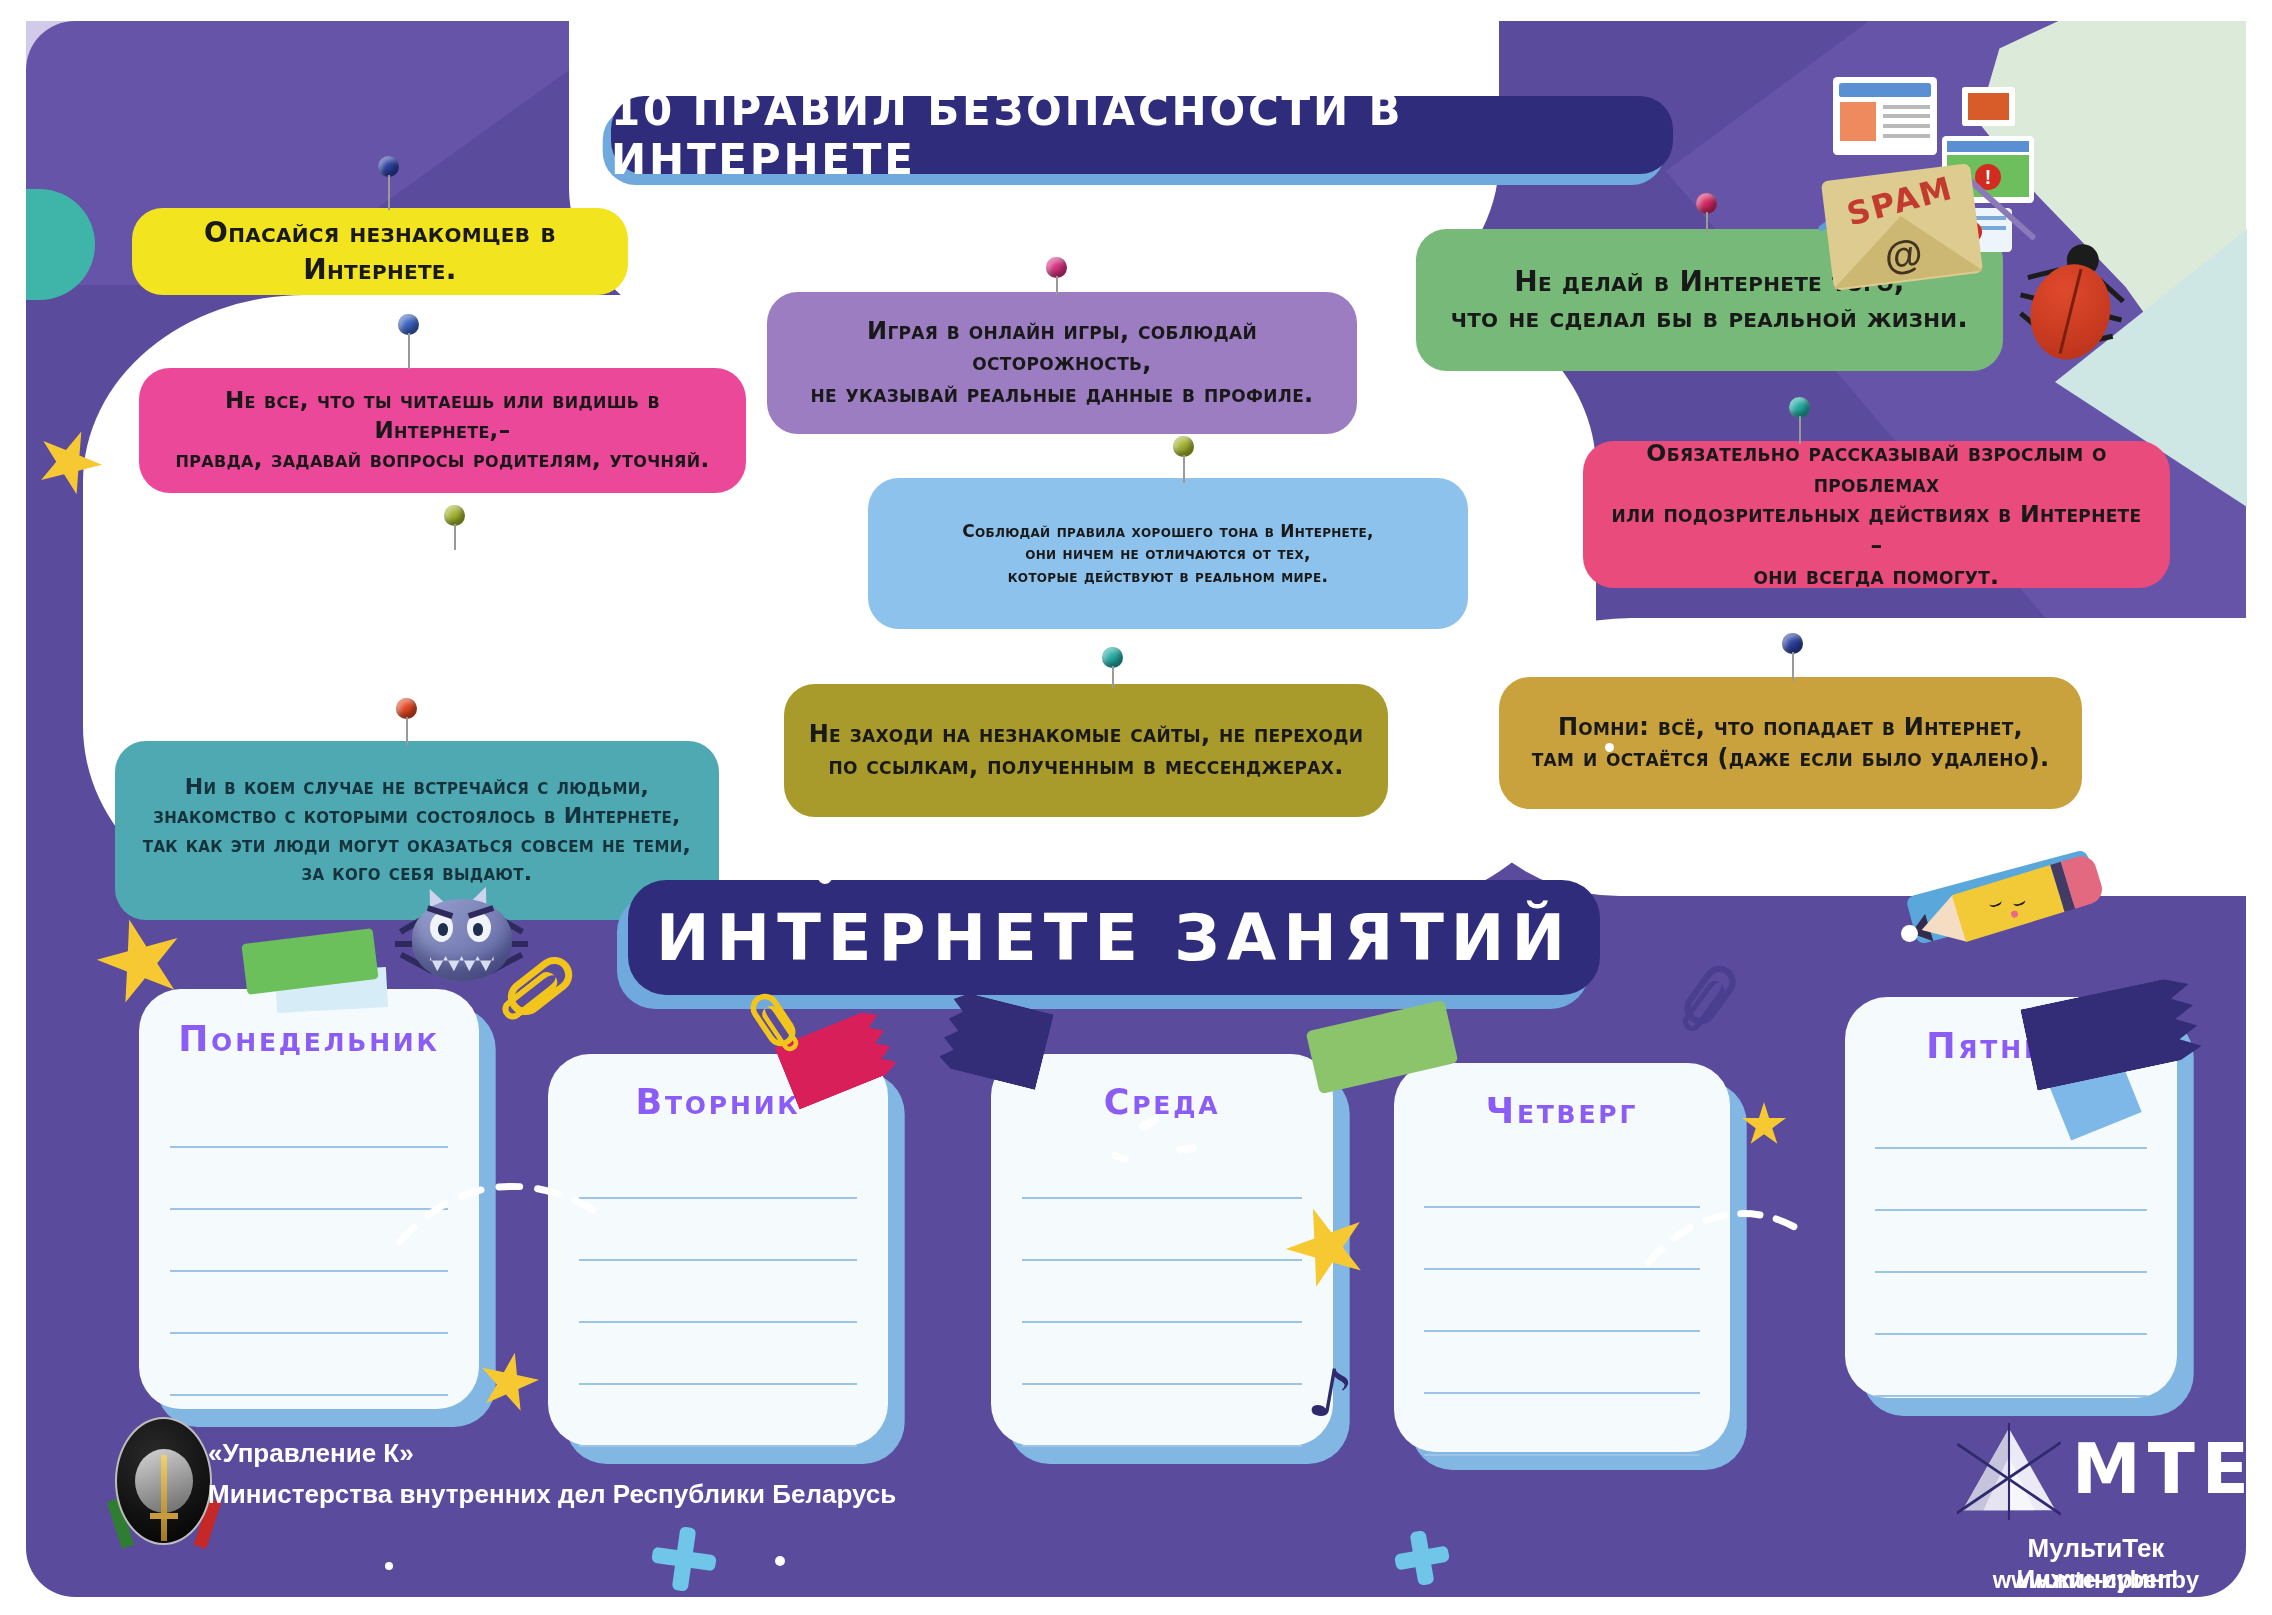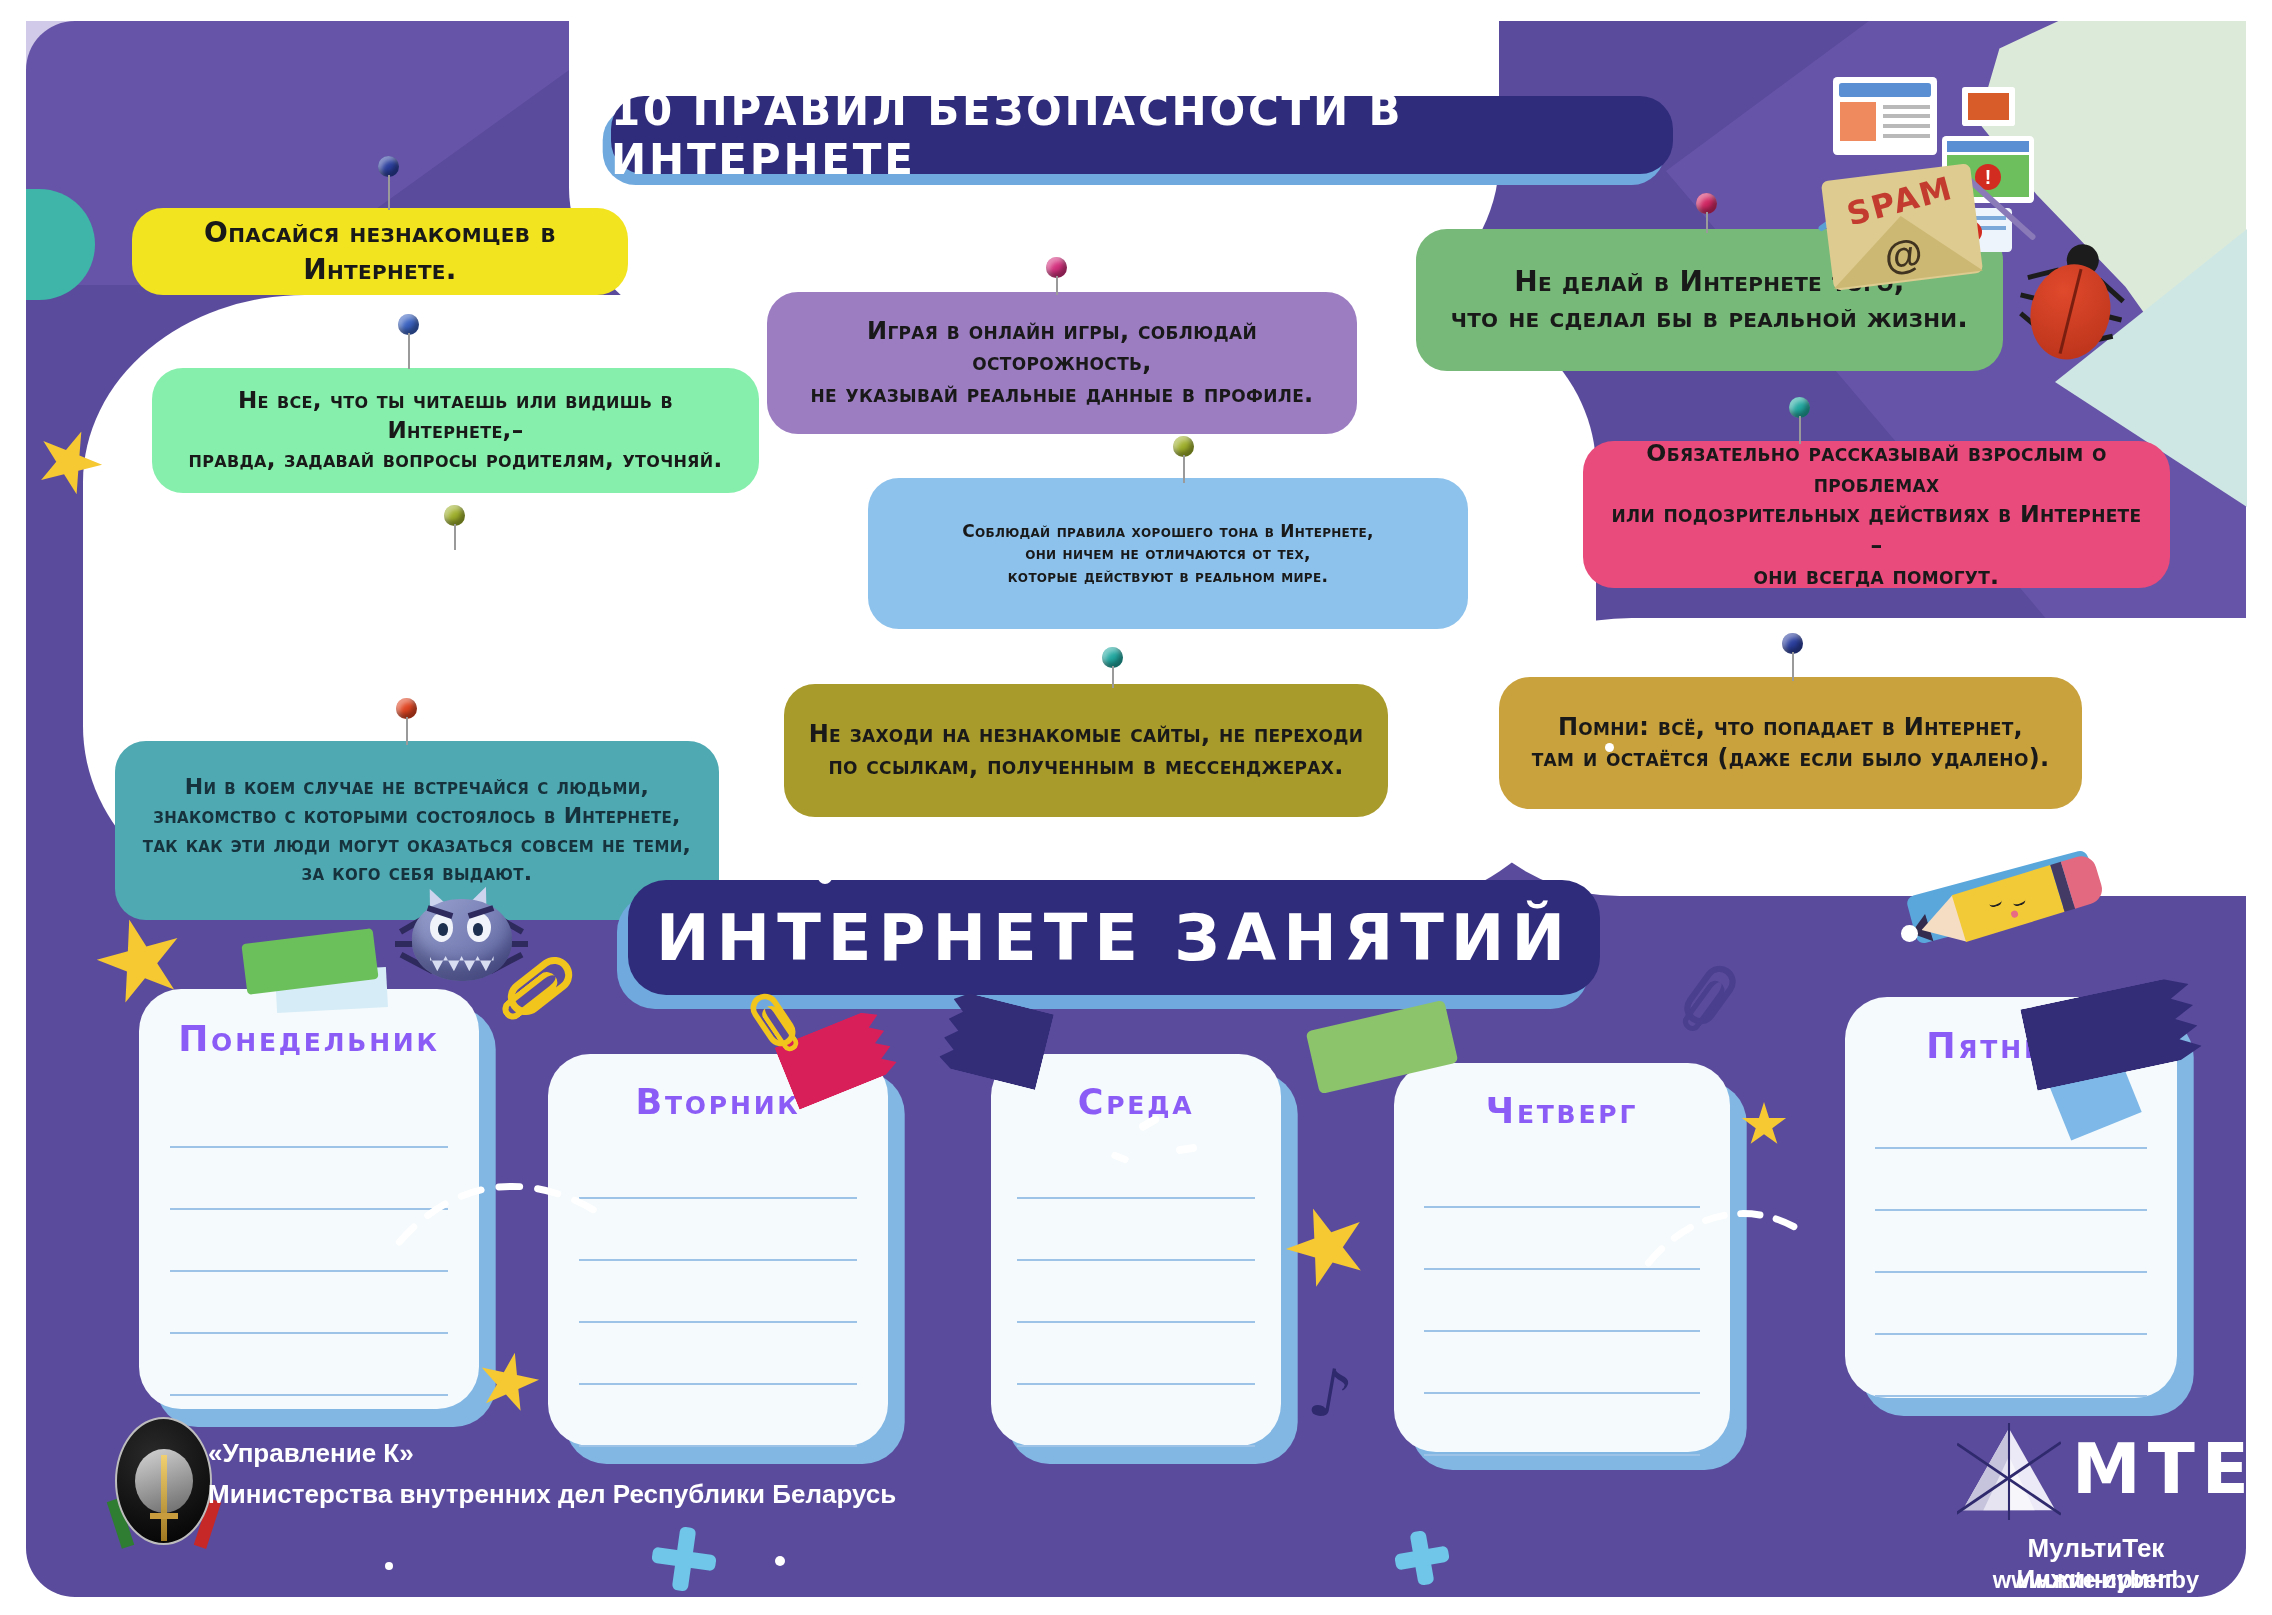--- a/index.html
+++ b/index.html
@@ -63,21 +63,21 @@
   <div class="abs" style="left:26px;top:189px;width:69px;height:111px;background:#3eb5a8;border-radius:0 56px 56px 0;"></div>
 
   <div class="banner" style="left:611px;top:96px;width:1062px;height:78px;border-radius:33px;box-shadow:-8.3px 11px 0 #6fa9de;">
     <span style="font-size:42px;letter-spacing:2.8px;font-family:'DejaVu Sans', sans-serif;">10 ПРАВИЛ БЕЗОПАСНОСТИ В ИНТЕРНЕТЕ</span>
   </div>
 
   <div class="rule-card" style="left: 132px; top: 208px; width: 496px; height: 87px; background-color: rgb(242, 228, 30);">
     <span class="rule-text" style="font-size:28px;">Опасайся незнакомцев в Интернете.</span>
   </div>
 
-  <div class="rule-card" style="left: 152px; top: 368px; width: 607px; height: 125px; background-color: #86efac;">
+  <div class="rule-card" style="left: 139px; top: 368px; width: 607px; height: 125px; background-color: #ec4899;">
     <span class="rule-text" style="font-size:23px;">Не все, что ты читаешь или видишь в Интернете,–
 правда, задавай вопросы родителям, уточняй.</span>
   </div>
 
 
   <div class="rule-card" style="left: 115px; top: 741px; width: 604px; height: 179px; background-color: rgb(79, 169, 178);">
     <span class="rule-text" style="font-size:22px;color:#16323c;">Ни в коем случае не встречайся с людьми,
 знакомство с которыми состоялось в Интернете,
 так как эти люди могут оказаться совсем не теми,
 за кого себя выдают.</span>
@@ -173,21 +173,21 @@
   <div class="day-card" style="left:548px;top:1054px;width:340px;height:392px;">
     <div class="day-label" style="top:28px;font-size:35px;">Вторник</div>
     <div class="line-area" style="top:83px;">
       <div class="sched-line"></div>
       <div class="sched-line"></div>
       <div class="sched-line"></div>
       <div class="sched-line"></div>
       <div class="sched-line"></div>
     </div>
   </div>
-  <div class="day-card" style="left:991px;top:1054px;width:290px;height:392px;">
+  <div class="day-card" style="left:991px;top:1054px;width:342px;height:392px;">
     <div class="day-label" style="top:28px;font-size:35px;">Среда</div>
     <div class="line-area" style="top:83px;">
       <div class="sched-line"></div>
       <div class="sched-line"></div>
       <div class="sched-line"></div>
       <div class="sched-line"></div>
       <div class="sched-line"></div>
     </div>
   </div>
   <div class="day-card" style="left:1394px;top:1063px;width:336px;height:389px;">

